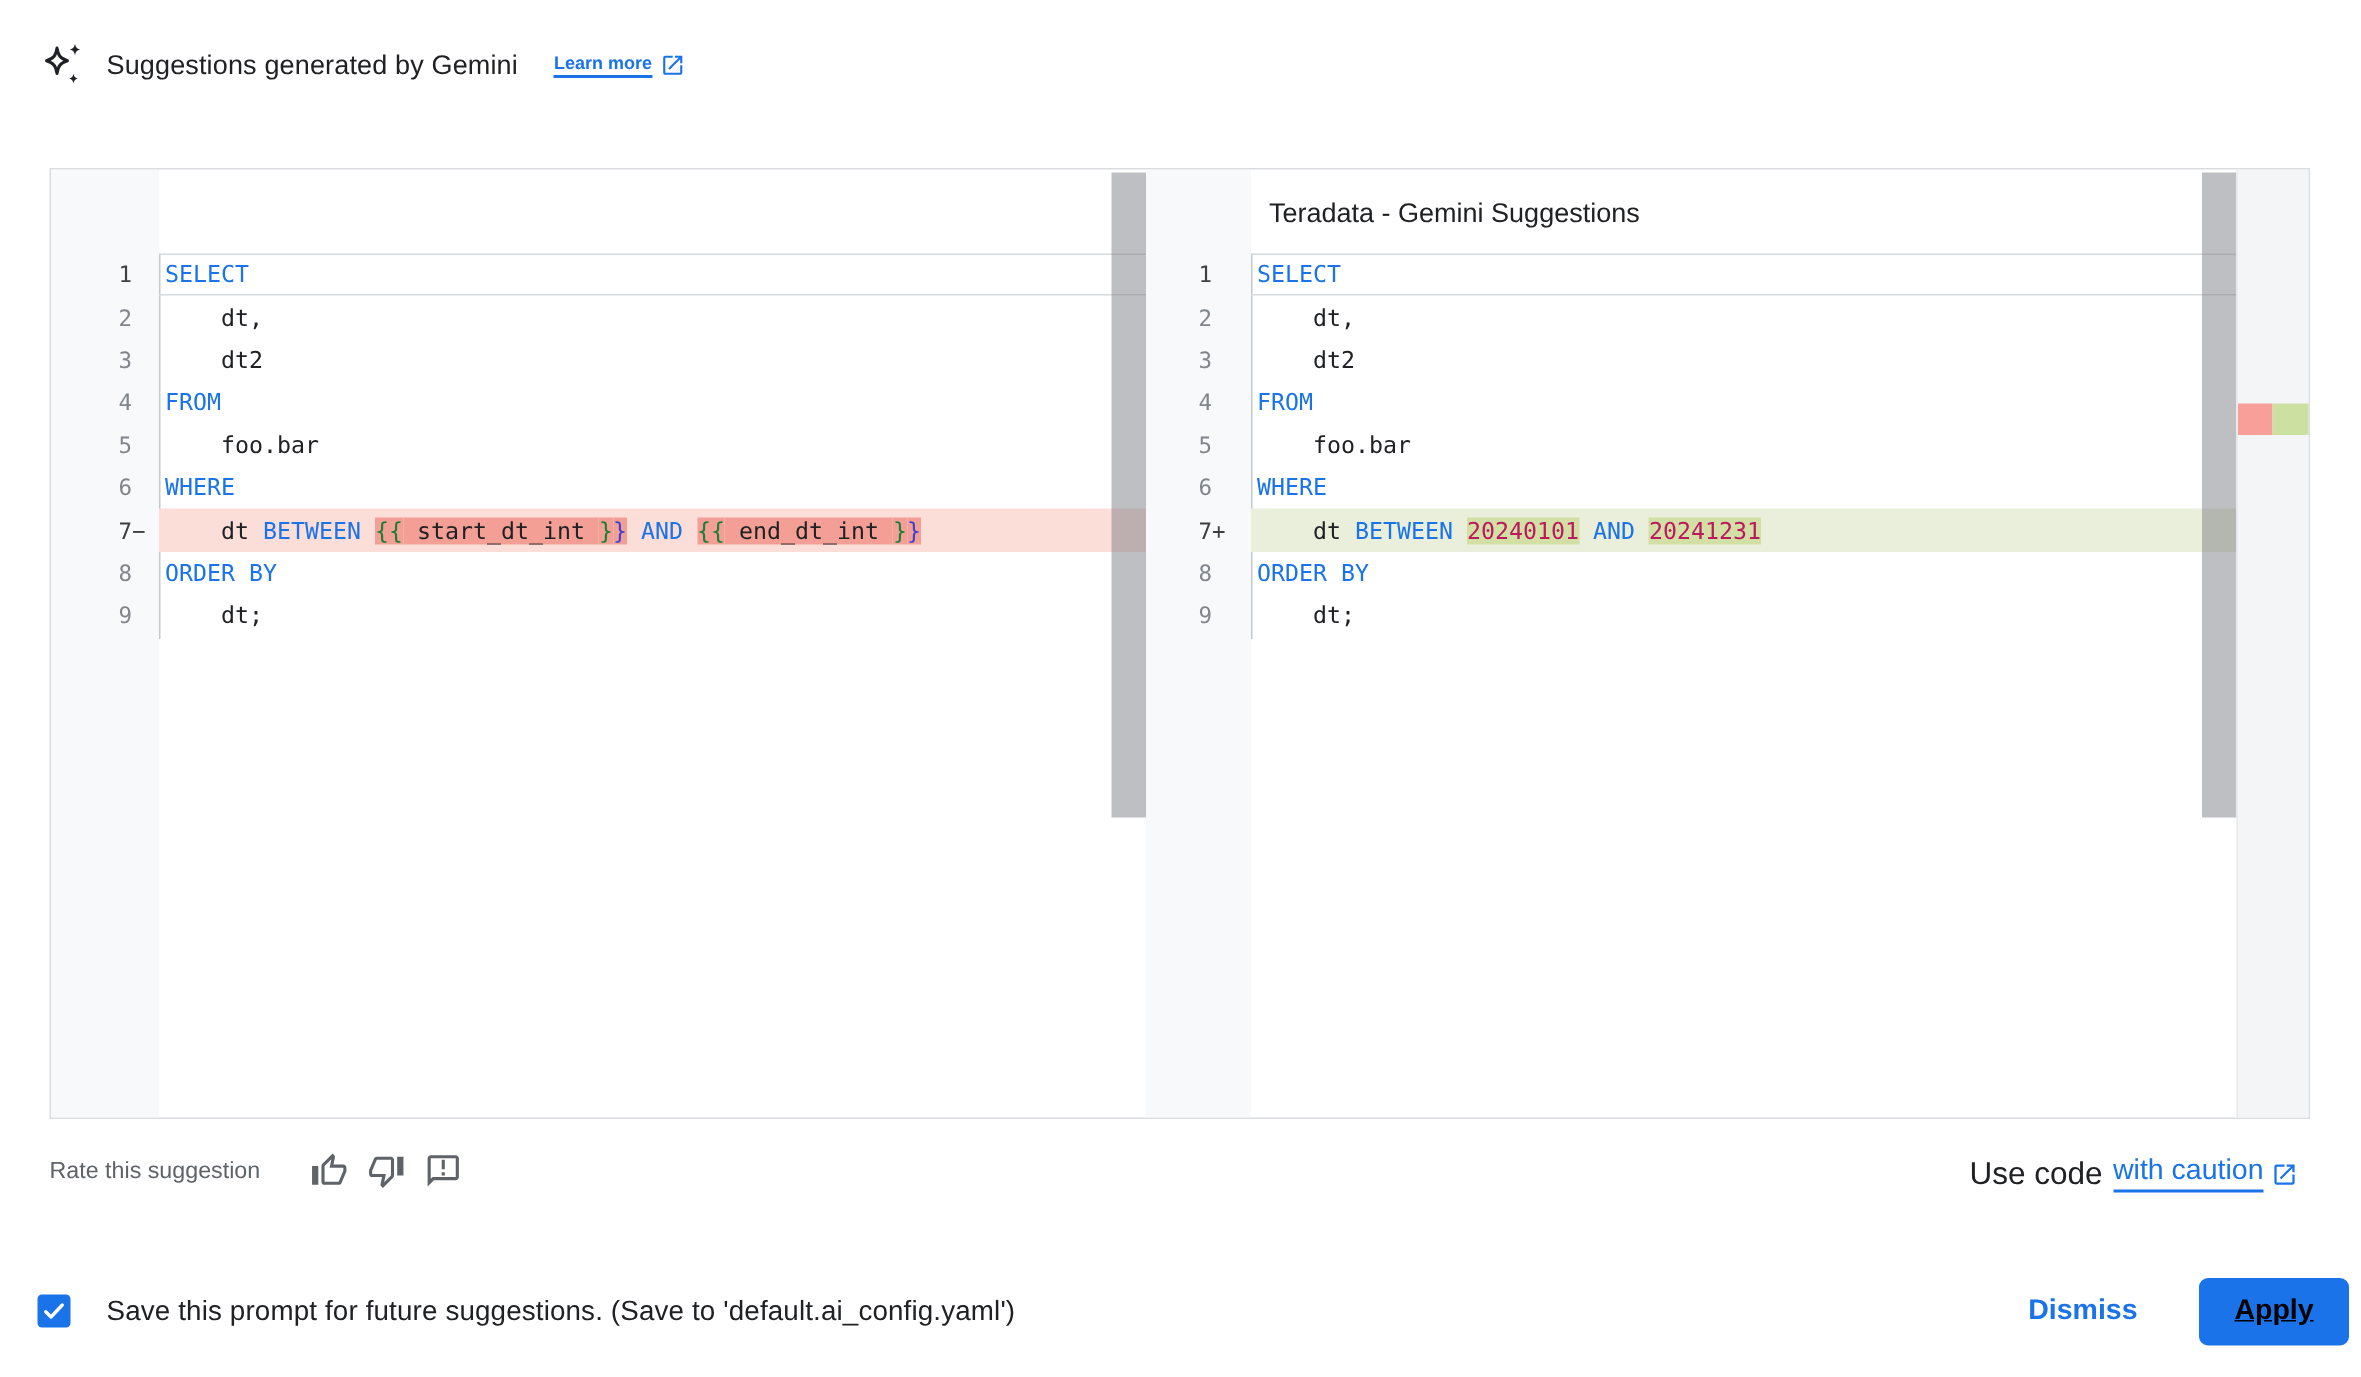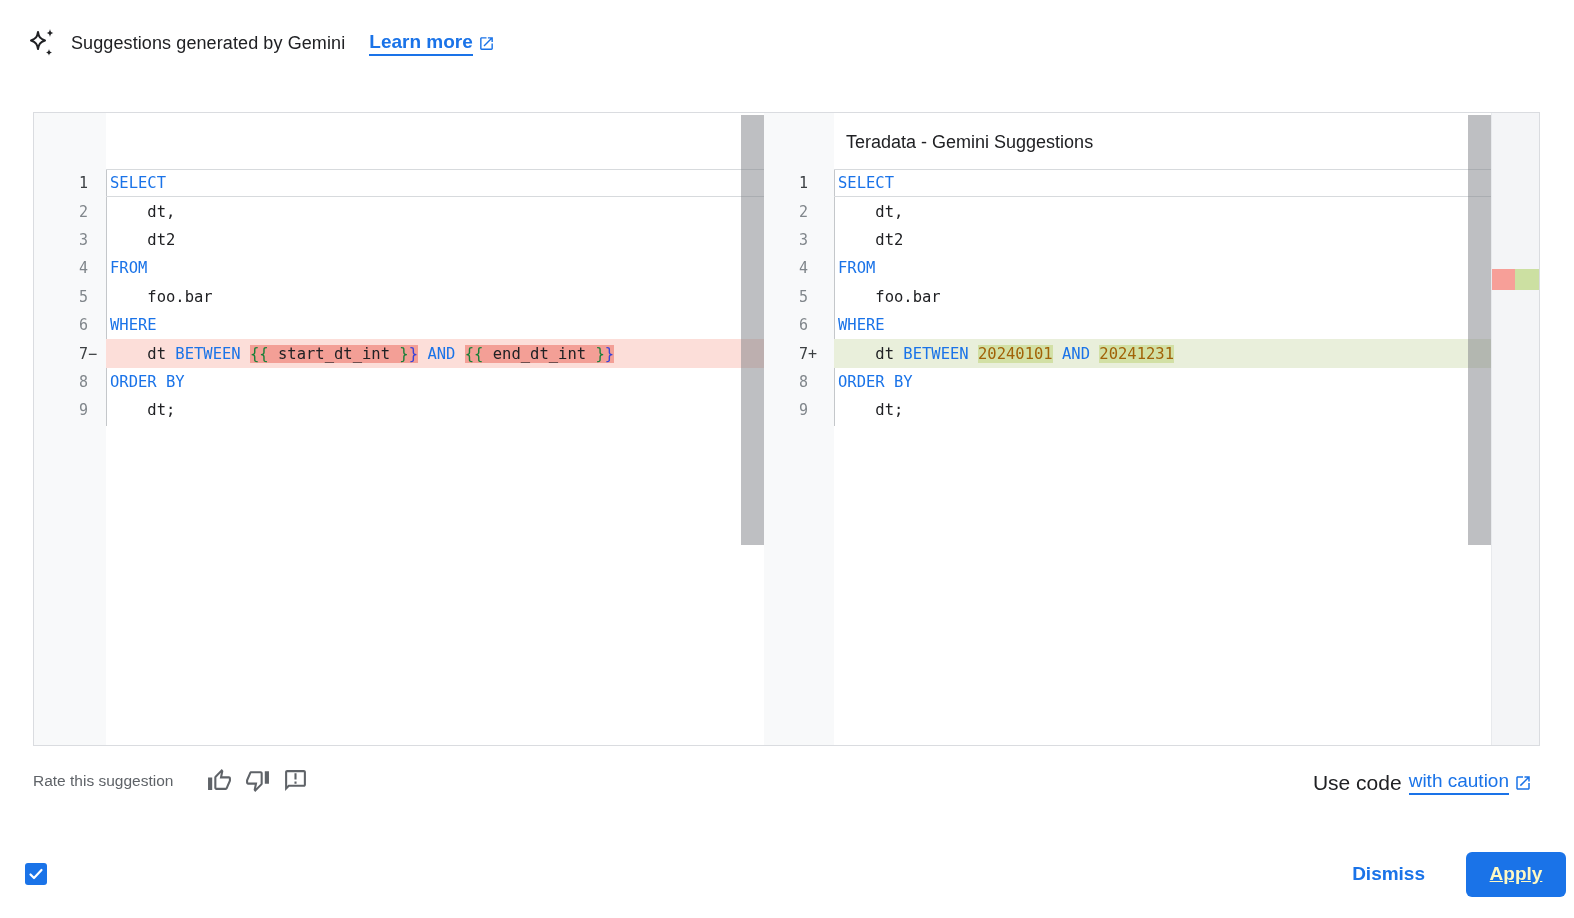--- a/index.html
+++ b/index.html
@@ -8,21 +8,21 @@
     width:1574px; height:918px; position:relative; background:#fff;
     font-family:"Liberation Sans", sans-serif; color:#202124; overflow:hidden;
   }
 
   
   .header { position:absolute; left:27px; top:28px; display:flex; align-items:center; }
   .sparkle { width:30px; height:30px; flex:none; }
   .header-title { font-size:18px; color:#202124; margin-left:14px; letter-spacing:0.1px; }
   .learn-more { margin-left:24px; display:flex; align-items:center; cursor:pointer; }
   .learn-more span {
-    color:#1a73e8; font-size:19px; font-weight:bold; border-bottom:2px solid #1a73e8; padding-bottom:1px;
+    color:#1a73e8; font-size:12px; font-weight:bold; border-bottom:2px solid #1a73e8; padding-bottom:1px;
   }
   .ext-icon { width:17px; height:17px; margin-left:5px; fill:#1a73e8; }
 
   
   .card {
     position:absolute; left:33px; top:112px; width:1507px; height:634px;
     border:1px solid #dadce0; background:#fff; display:flex; overflow:hidden;
   }
   .editor { position:relative; height:100%; }
   .editor-left  { width:730px; flex:none; }
@@ -59,21 +59,21 @@
     font-family:"DejaVu Sans Mono","Liberation Mono",monospace;
     font-size:15.5px; color:#202124;
   }
   .row.active .code { border-top:1px solid #d7dadd; border-bottom:1px solid #d7dadd; }
   .row.del .code { background:#fcded9; }
   .row.add .code { background:#e9efdb; }
   .row.del .hl   { background:#f39f96; }
   .row.add .hl   { background:#d2e0a5; }
   .tk-kw    { color:#1a73e8; }
   .tk-plain { color:#202124; }
-  .tk-num   { color:#a16207; }
+  .tk-num   { color:#be185d; }
   .tk-brace-green { color:#188038; }
   .tk-brace-blue  { color:#3742d8; }
 
   .scrollbar {
     position:absolute; top:2px; width:23px; height:430px;
     background:rgba(125,128,133,0.5);
   }
   .editor-left  .scrollbar { right:0; }
   .editor-right .scrollbar { right:48px; }
 
@@ -104,21 +104,21 @@
     display:flex; align-items:center; justify-content:center; cursor:pointer;
   }
   .checkbox svg { width:16px; height:16px; }
   .save-label { margin-left:24px; font-size:18.5px; color:#202124; letter-spacing:0.1px; }
   .spacer { flex:1; }
   .dismiss-btn {
     background:none; border:none; color:#1a73e8; font-family:"Liberation Sans",sans-serif;
     font-size:19px; font-weight:bold; cursor:pointer; margin-right:37px; padding:8px 4px;text-align:right;
   }
   .apply-btn {
-    width:100px; height:45px; background:#1a73e8; color:#fef9c3; border:none; border-radius:6px;
+    width:100px; height:45px; background:#1a73e8; color:#000000; border:none; border-radius:6px;
     font-family:"Liberation Sans",sans-serif; font-size:19px; font-weight:bold; cursor:pointer;text-decoration:underline;
   }
 </style>
 </head>
 <body>
 
 <div class="header">
   <svg class="sparkle" viewBox="0 0 30 30">
     <path d="M11 4 C11.8 9 13 10.8 18 12.5 C13 14.2 11.8 16 11 21 C10.2 16 9 14.2 4 12.5 C9 10.8 10.2 9 11 4 Z" fill="none" stroke="#202124" stroke-width="2" stroke-linejoin="round"></path>
     <path d="M23 1 C23.4 3.4 24 4.3 26.4 5 C24 5.7 23.4 6.6 23 9 C22.6 6.6 22 5.7 19.6 5 C22 4.3 22.6 3.4 23 1 Z" fill="#202124"></path>
@@ -312,16 +312,17 @@
     </svg>
   </a>
 </div>
 
 <div class="action-bar">
   <div class="checkbox" role="checkbox" aria-checked="true">
     <svg viewBox="0 0 16 16">
       <path d="M2.5 8.5 L6 12 L13.5 4" fill="none" stroke="#fff" stroke-width="2.2" stroke-linecap="round" stroke-linejoin="round"></path>
     </svg>
   </div>
+  <span class="save-label">Save this prompt for future suggestions. (Save to 'default.ai_config.yaml')</span>
   <div class="spacer"></div>
   <button class="dismiss-btn">Dismiss</button>
   <button class="apply-btn">Apply</button>
 </div>
 
 </body></html>

